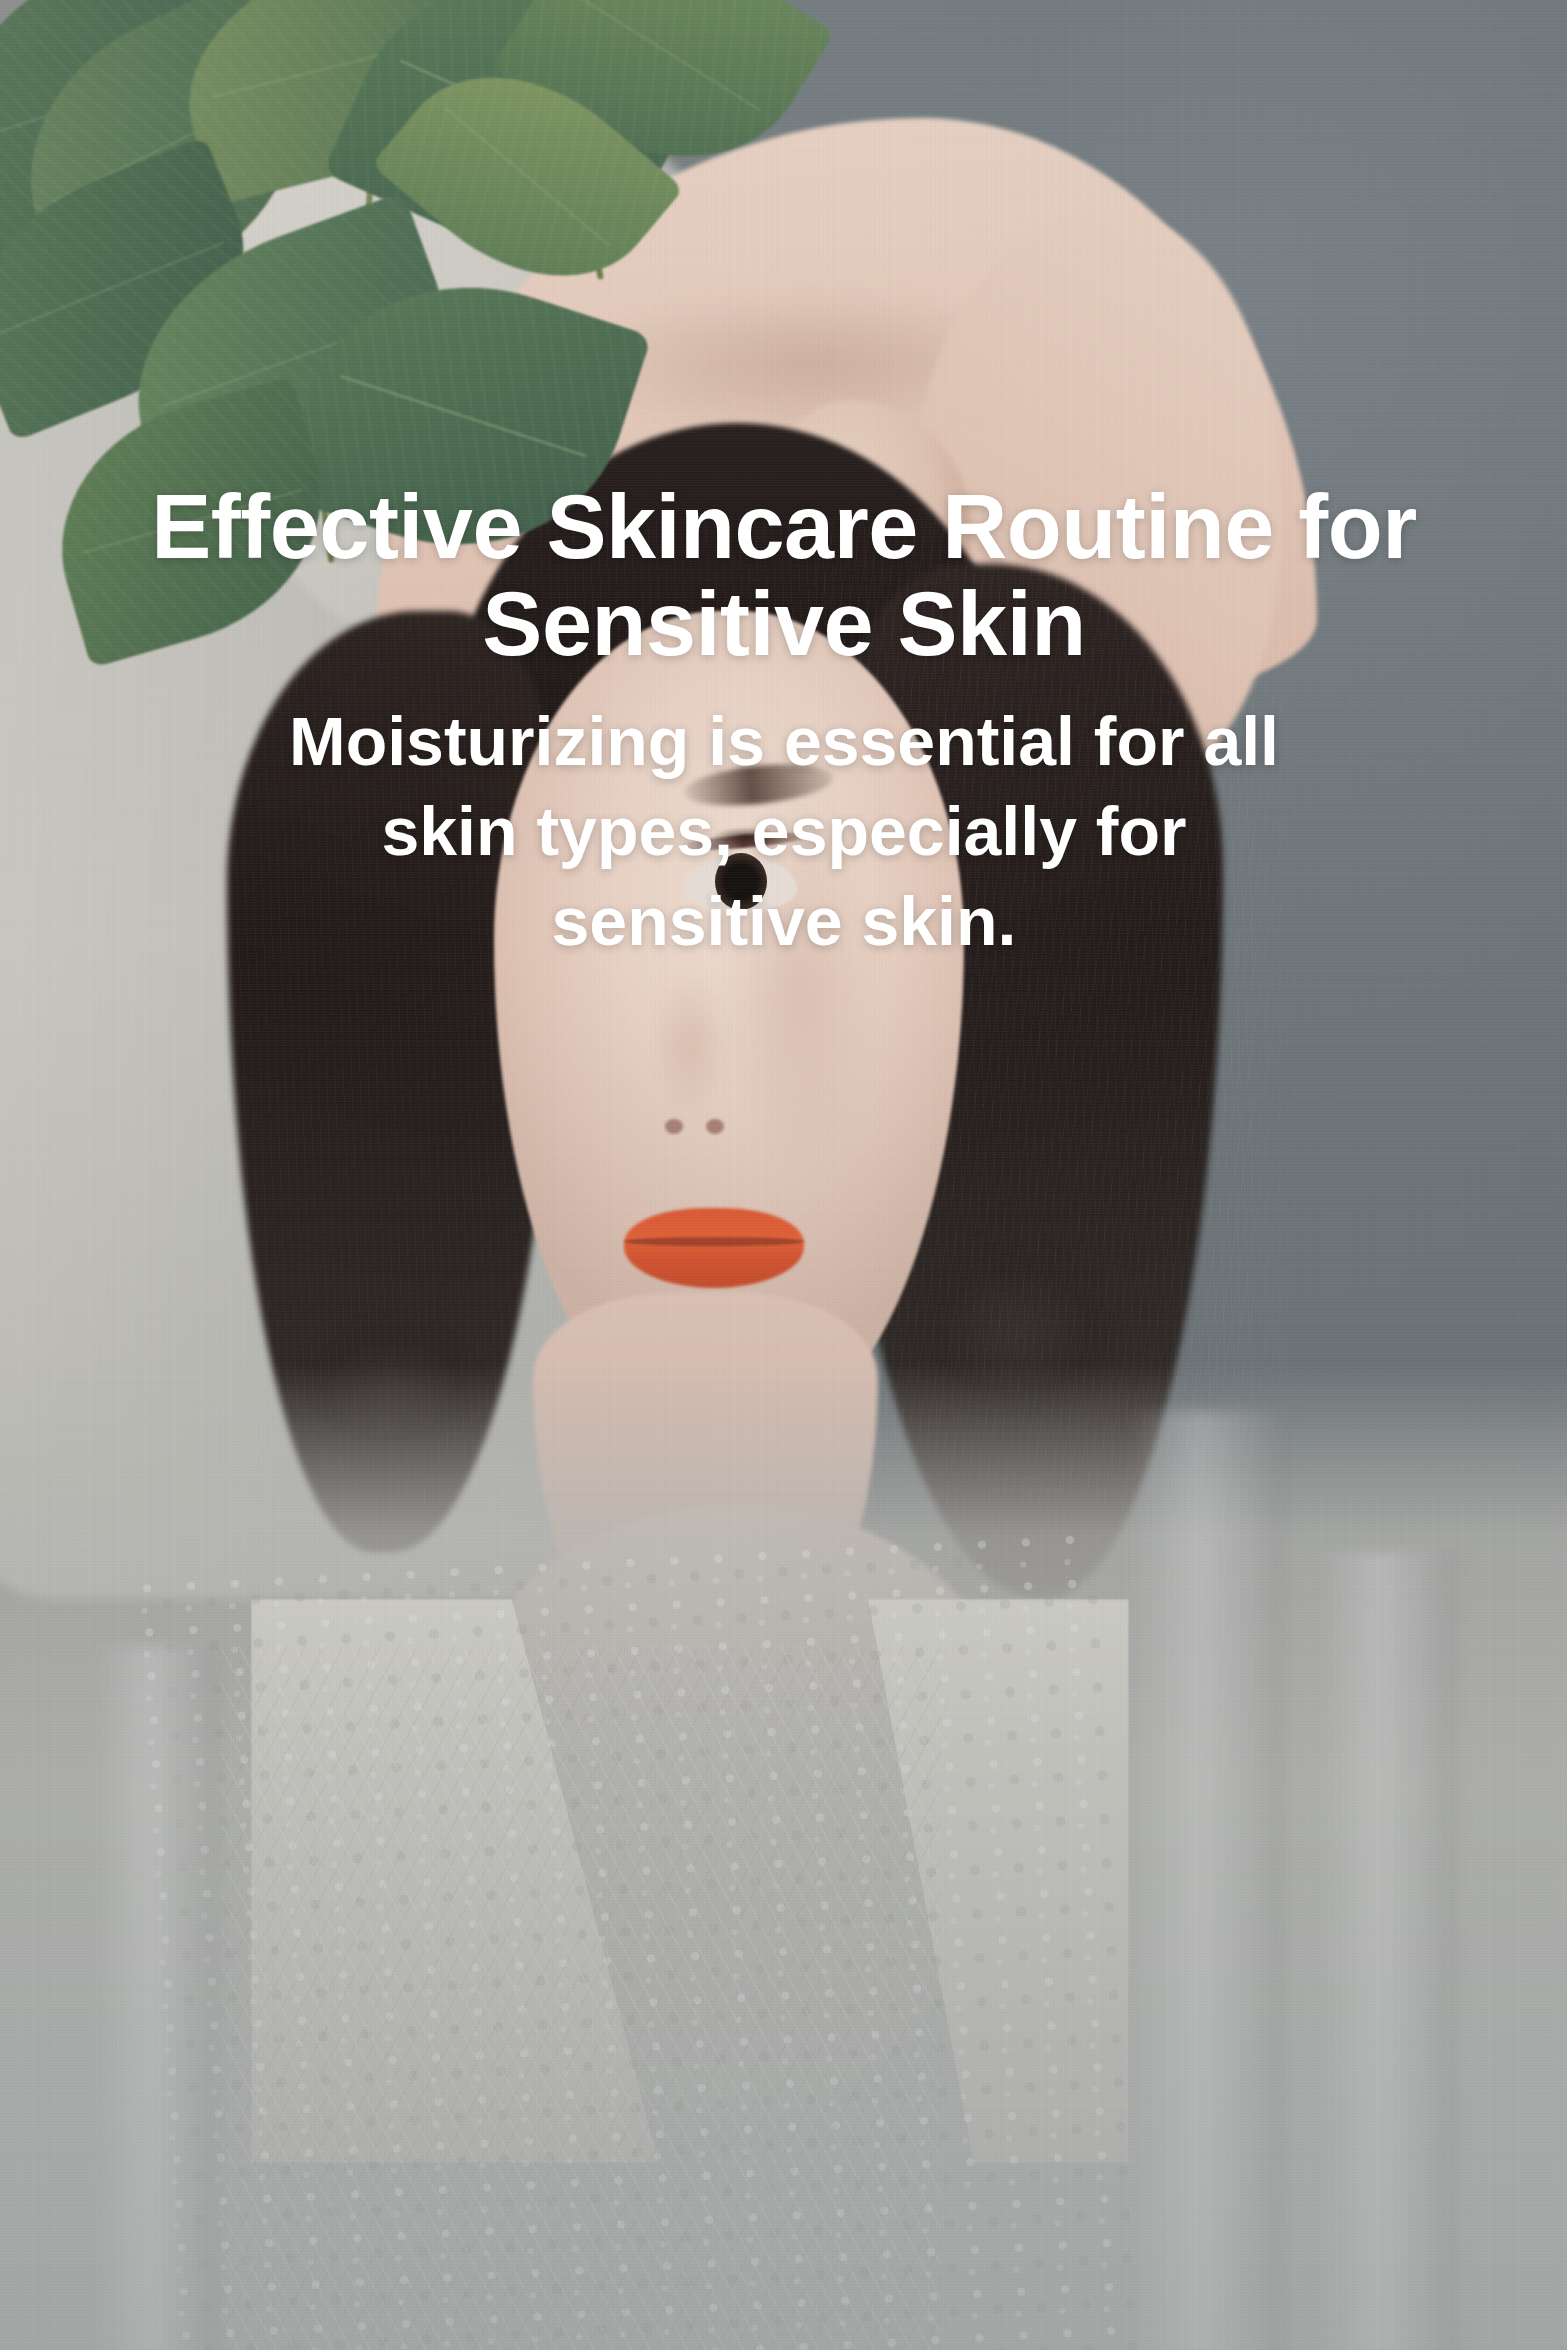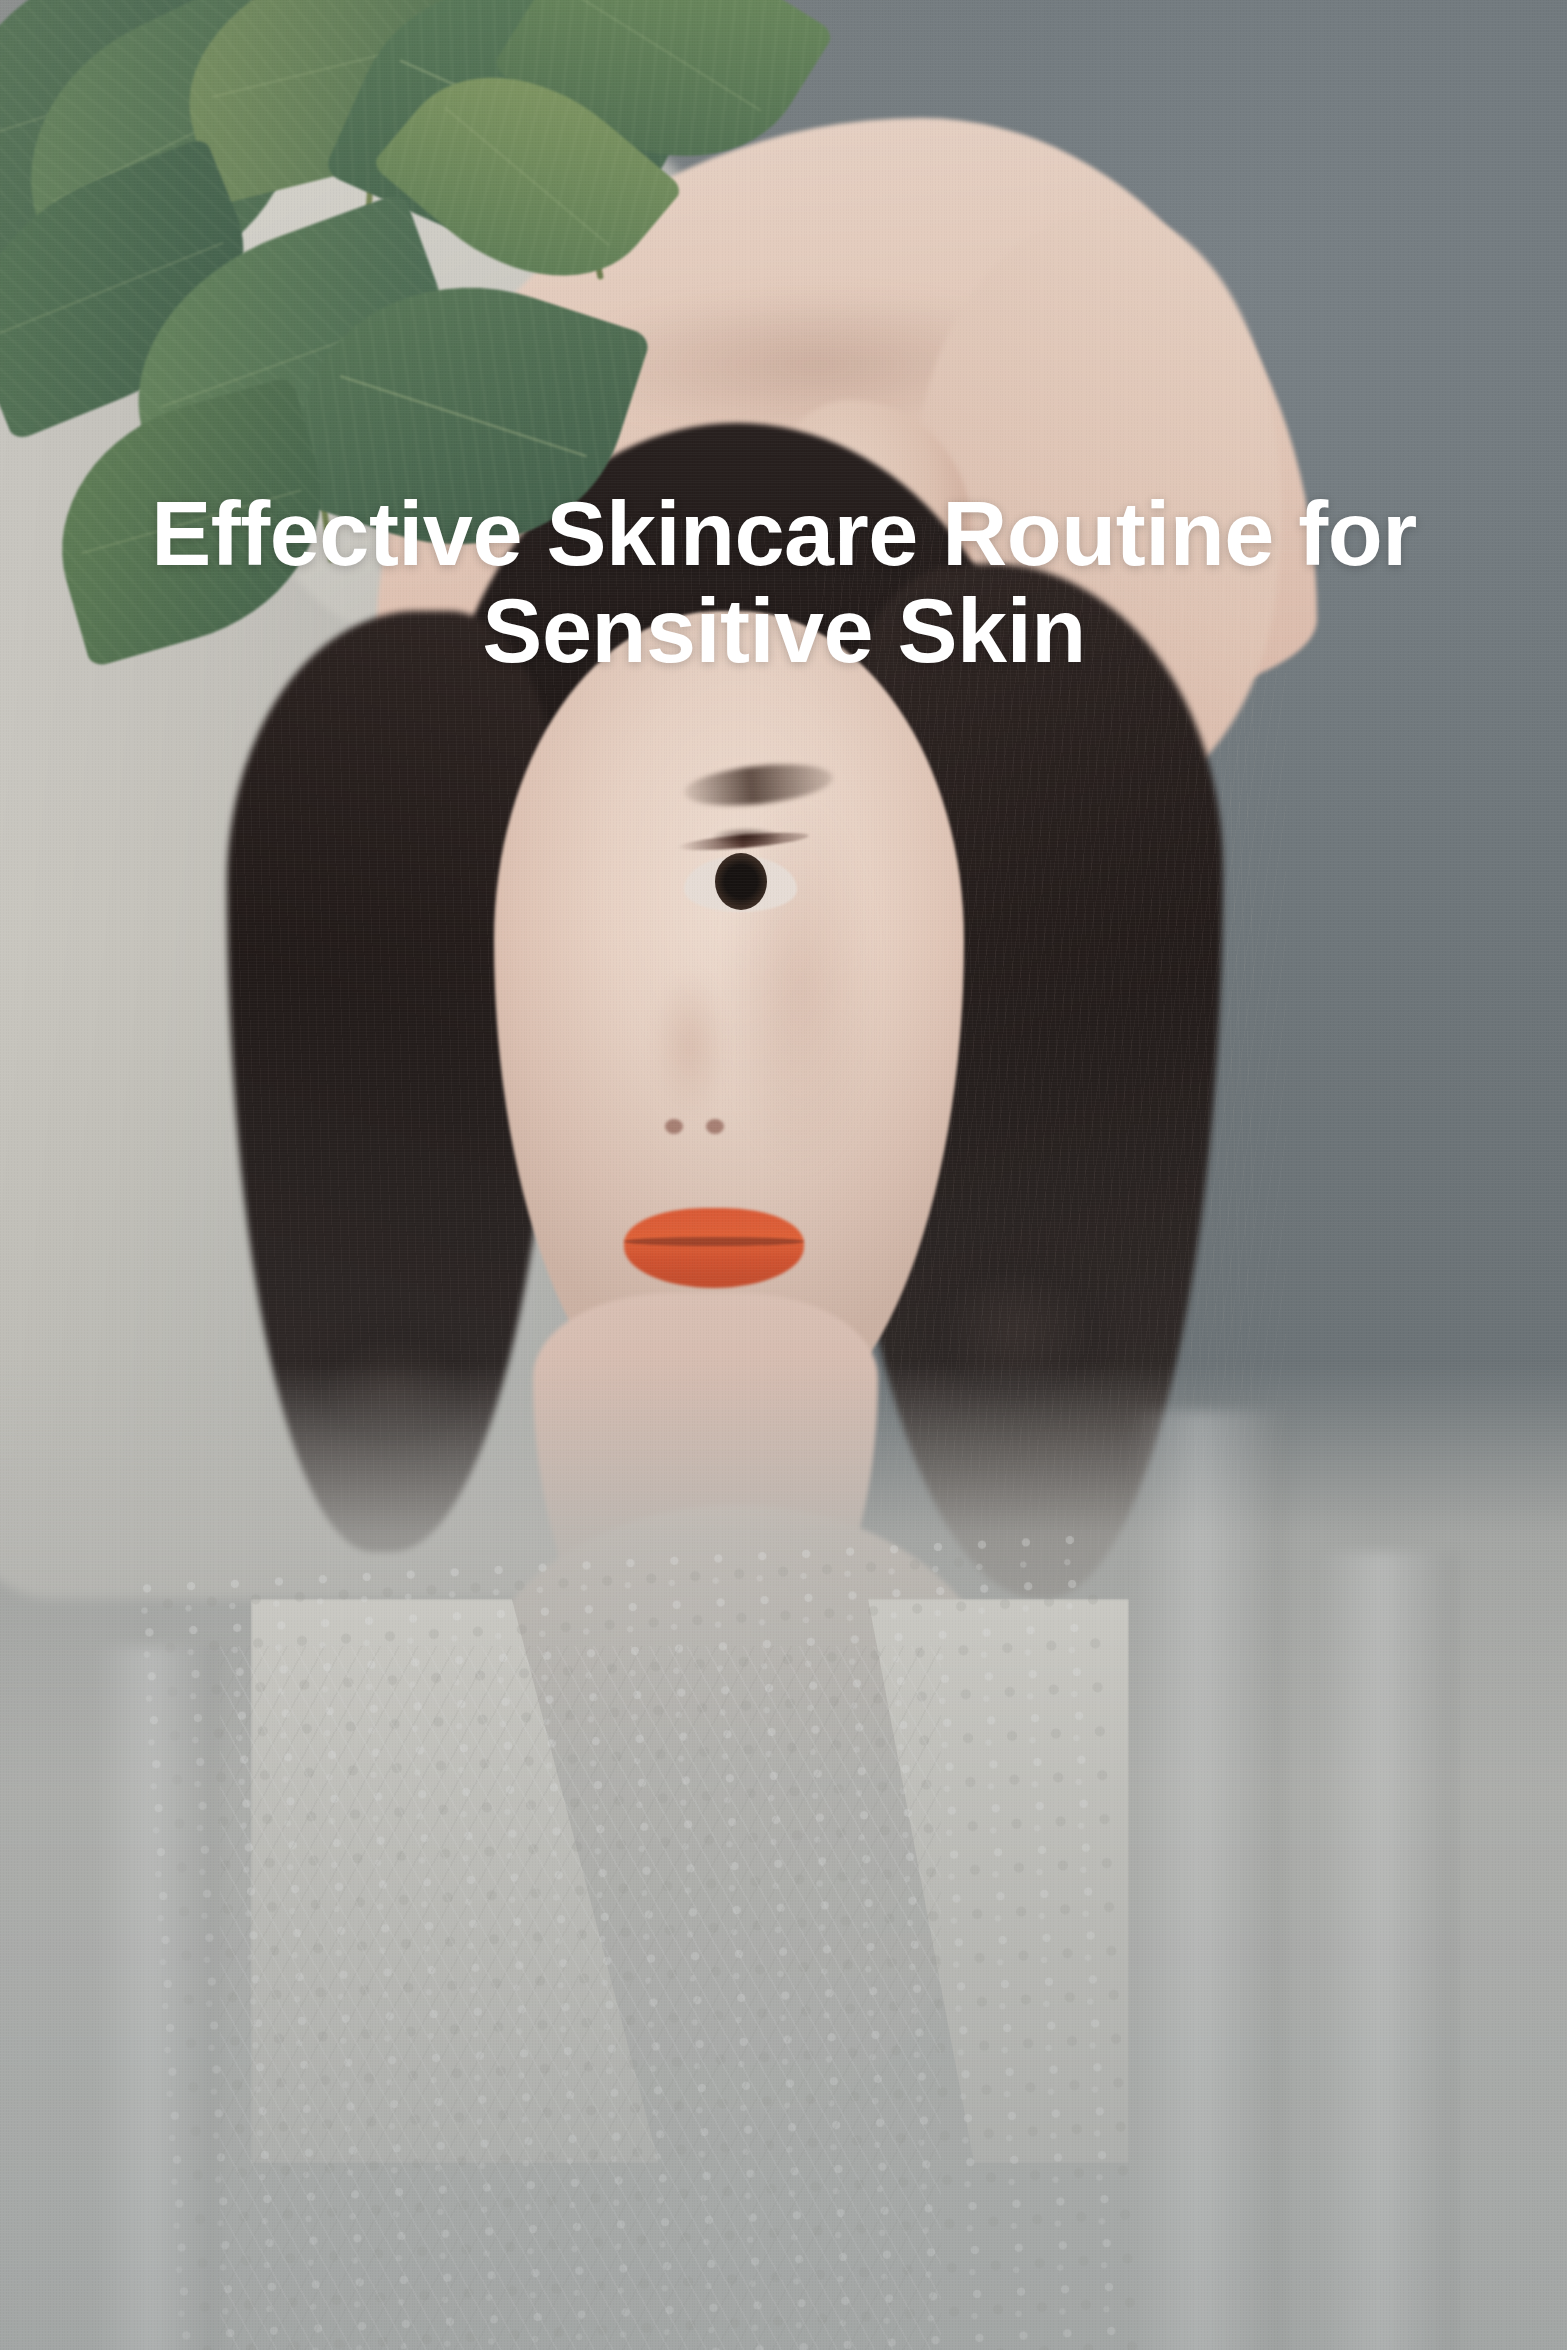--- a/index.html
+++ b/index.html
@@ -391,21 +391,21 @@
     position: absolute;
     left: 0;
     top: 478px;
     width: 100%;
     text-align: center;
     padding: 0 55px;
     box-sizing: border-box;
     z-index: 10;
   }
   .headline {
-    margin: 8px;
+    margin: 1px;
     color: #ffffff;
     font-size: 90px;
     font-weight: 700;
     line-height: 1.08;
     letter-spacing: -0.5px;
     text-shadow: 0 1.8px 9.2px rgba(0,0,0,.20);
   }
   .subhead {
     margin: 24px auto 0;
     max-width: 1084px;
@@ -521,17 +521,18 @@
           <span class="leaf-veins"></span>
         </div>
     </div>
 
     <div class="grade"></div>
     <div class="grain"></div>
   </div>
 
   <div class="text-block">
     <h1 class="headline">Effective Skincare Routine for Sensitive Skin</h1>
+    <p class="subhead">Moisturizing is essential for all skin types, especially for sensitive skin.</p>
   </div>
 
 
 </div>
 
 
 </body></html>

